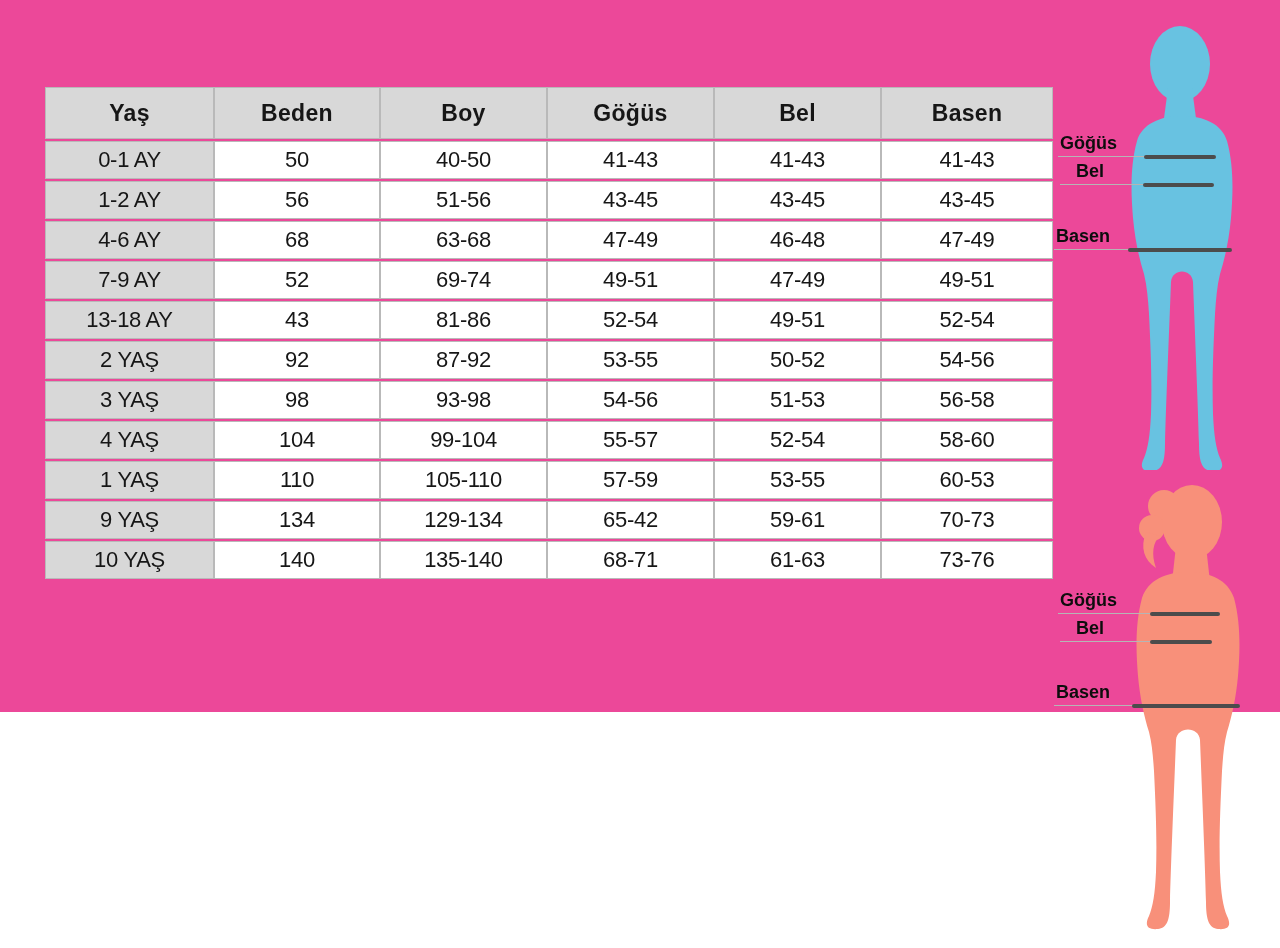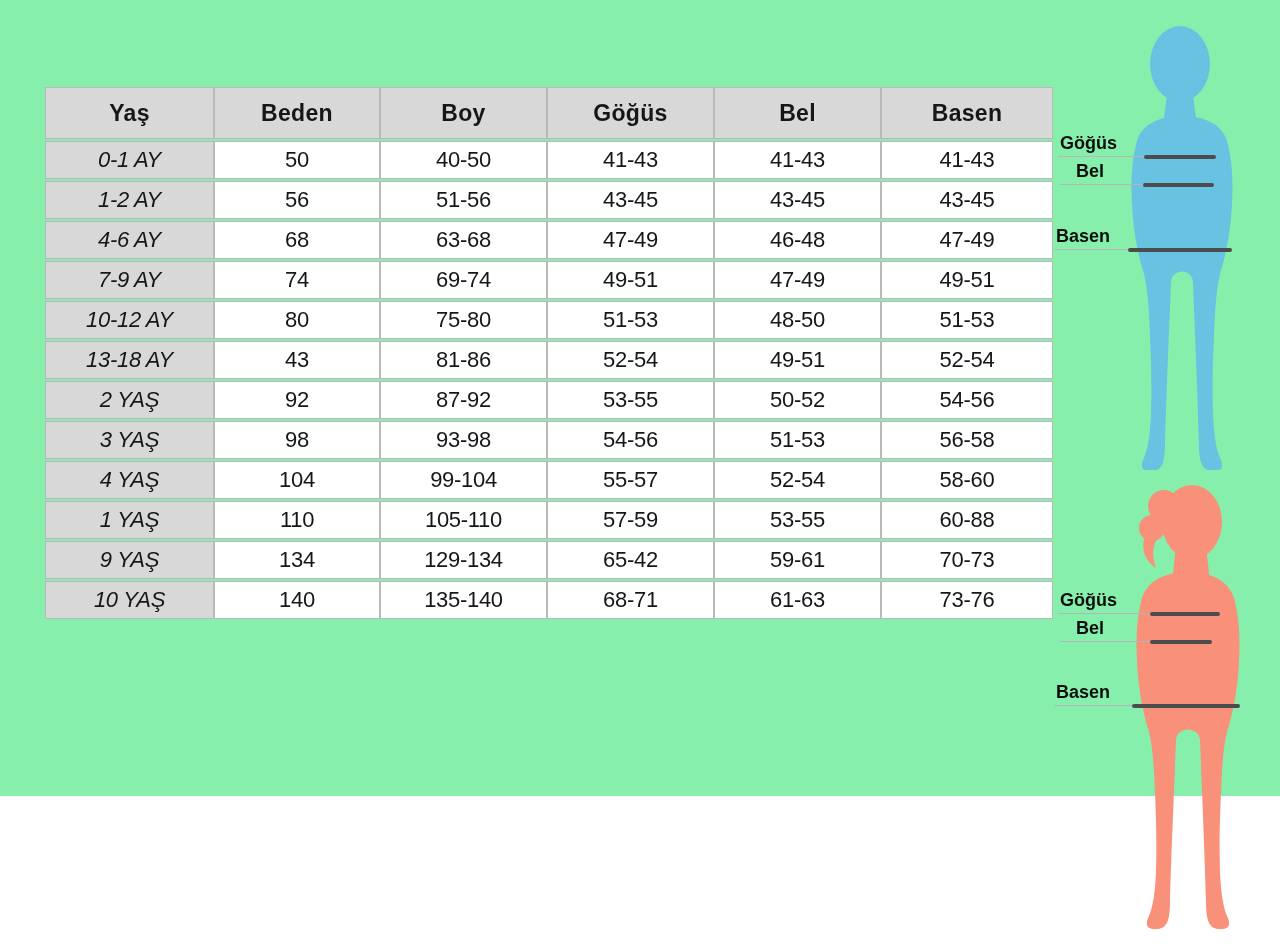--- a/index.html
+++ b/index.html
@@ -6,40 +6,40 @@
     --header-bg:#d8d8d8;
     --row-label-bg:#d8d8d8;
     --border:#b9b9b9;
     --text:#161616;
     --measure-line:#4c4c4c;
     --underline:#b5b5b5;
   }
   *{box-sizing:border-box;margin:0;padding:0;}
   html,body{width:1280px;height:948px;background:#ffffff;overflow:hidden;
     font-family:"Liberation Sans","DejaVu Sans",sans-serif;color:var(--text);}
-  .page{position:relative;width:1280px;height:796px;background:#86efac;}
+  .page{position:relative;width:1280px;height:712px;background:#ec4899;}
 
   
   table.size-table{
     position:absolute;left:45px;top:85px;width:1008px;
     table-layout:fixed;border-collapse:separate;border-spacing:0 2px;
   }
   table.size-table th, table.size-table td{
     border:1px solid var(--border);
     text-align:center;vertical-align:middle;
     overflow:hidden;white-space:nowrap;
   }
   table.size-table th{
     height:52px;background:var(--header-bg);
     font-size:23px;font-weight:bold;letter-spacing:.3px;
   }
   table.size-table td{
     height:38px;background:#ffffff;font-size:22px;letter-spacing:-0.3px;
   }
-  table.size-table td.rowhead{background:var(--row-label-bg);font-style:italic;}
+  table.size-table td.rowhead{background:var(--row-label-bg);}
 
   
   .figure{position:absolute;}
   .figure svg{display:block;width:100%;height:100%;}
 
   
   .measure{
     position:absolute;height:26px;
     border-bottom:1px solid var(--underline);
     font-size:18px;font-weight:bold;line-height:24px;color:#0d0d0d;
@@ -95,33 +95,25 @@
         <tr>
           <td class="rowhead">4-6 AY</td>
           <td>68</td>
           <td>63-68</td>
           <td>47-49</td>
           <td>46-48</td>
           <td>47-49</td>
         </tr>
         <tr>
           <td class="rowhead">7-9 AY</td>
-          <td>74</td>
+          <td>52</td>
           <td>69-74</td>
           <td>49-51</td>
           <td>47-49</td>
           <td>49-51</td>
-        </tr>
-        <tr>
-          <td class="rowhead">10-12 AY</td>
-          <td>80</td>
-          <td>75-80</td>
-          <td>51-53</td>
-          <td>48-50</td>
-          <td>51-53</td>
         </tr>
         <tr>
           <td class="rowhead">13-18 AY</td>
           <td>43</td>
           <td>81-86</td>
           <td>52-54</td>
           <td>49-51</td>
           <td>52-54</td>
         </tr>
         <tr>
@@ -147,21 +139,21 @@
           <td>55-57</td>
           <td>52-54</td>
           <td>58-60</td>
         </tr>
         <tr>
           <td class="rowhead">1 YAŞ</td>
           <td>110</td>
           <td>105-110</td>
           <td>57-59</td>
           <td>53-55</td>
-          <td>60-88</td>
+          <td>60-53</td>
         </tr>
         <tr>
           <td class="rowhead">9 YAŞ</td>
           <td>134</td>
           <td>129-134</td>
           <td>65-42</td>
           <td>59-61</td>
           <td>70-73</td>
         </tr>
         <tr>

